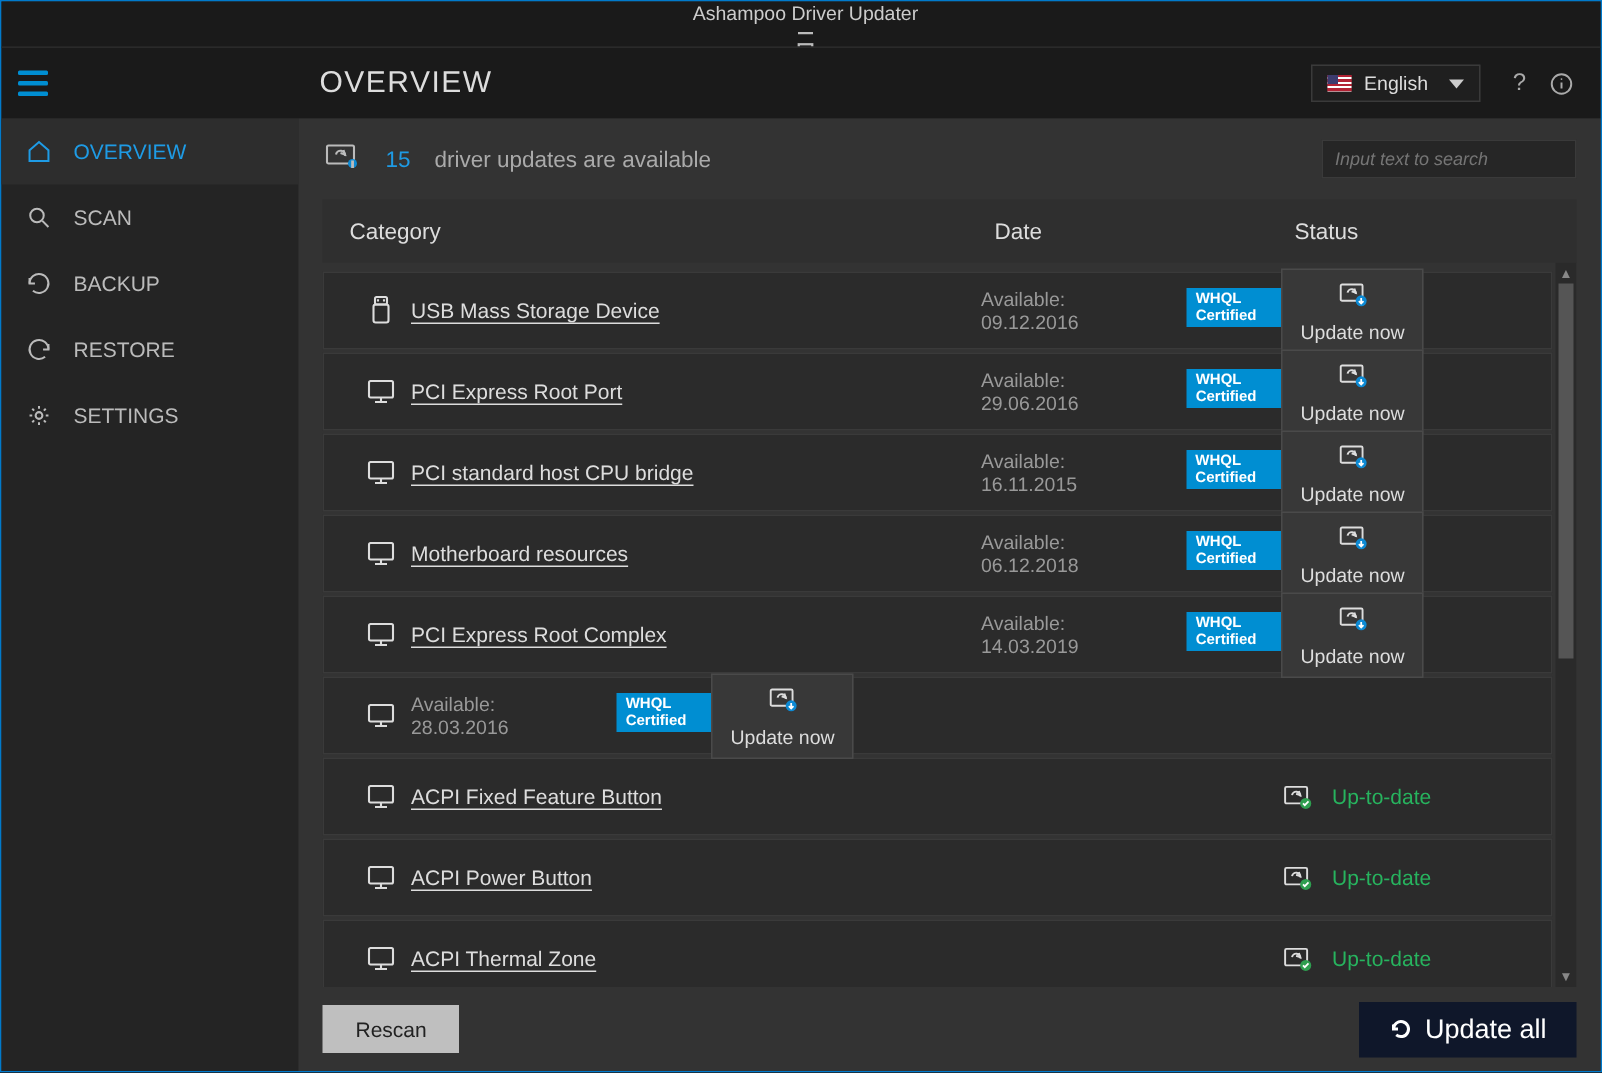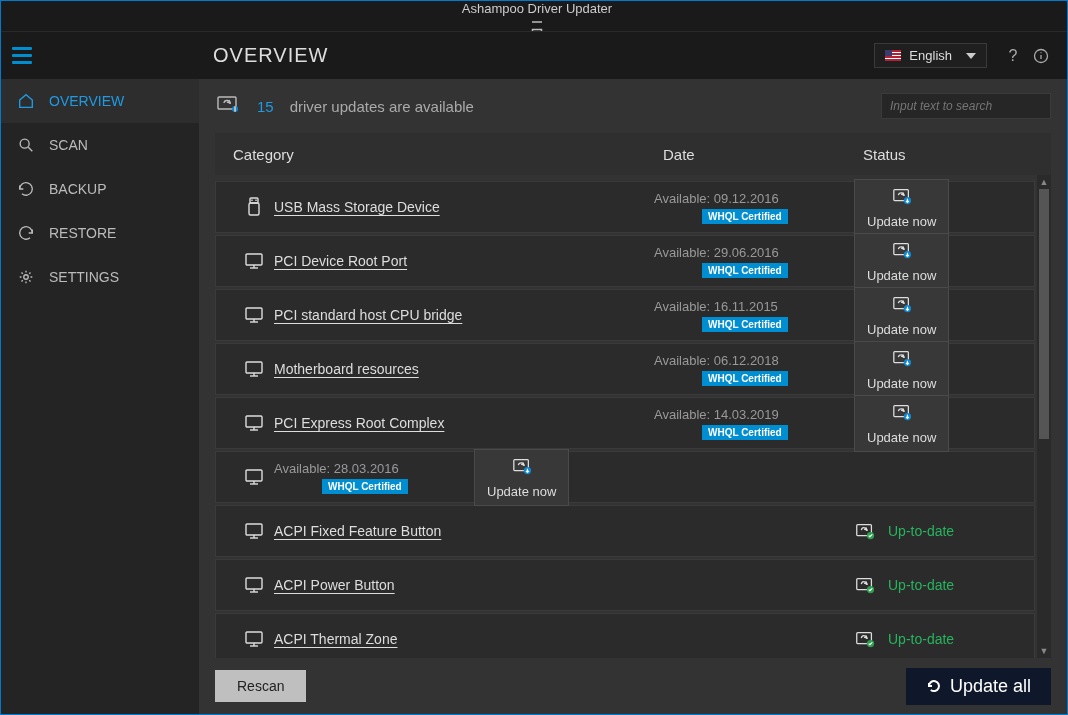--- a/index.html
+++ b/index.html
@@ -45,21 +45,21 @@
   .col-cat { flex: 0 0 430px; }
   .col-date { flex: 0 0 200px; }
   .col-status { flex: 1; }
   .tscroll { flex:1; position:relative; overflow:hidden; }
   .rows { position:absolute; inset:0; right:16px; overflow:hidden; }
   .row { display:flex; align-items:center; height:52px; background:#2b2b2b; border:1px solid #3a3a3a; margin-top:2px; padding:0 18px; }
   .row:first-child { margin-top:6px; }
   .row .devicon { width:40px; display:flex; justify-content:center; }
   .row .devicon svg { width:22px; height:22px; stroke:#ddd; fill:none; stroke-width:1.4;}
   .row .name { color:#ddd; font-size:14px; text-decoration:underline; text-underline-offset:3px; flex:0 0 380px; }
-  .row .datecol { flex:0 0 200px; display:flex; flex-direction:column; gap:3px; align-items:flex-start;}
+  .row .datecol { flex:0 0 200px; display:flex; flex-direction:row; gap:3px; align-items:flex-start;}
   .row .avail { color:#999; font-size:13px; }
   .row .whql { background:#008ed2; color:#fff; font-size:10px; font-weight:bold; padding:2px 6px;margin-left:48px; }
   .row .statuscol { flex:1; display:flex; align-items:center; gap:10px;}
   .updbtn { display:flex; align-items:center; gap:8px; background:#383838; border:1px solid #4a4a4a; padding:6px 12px; color:#ddd; font-size:13px;flex-direction:column;}
   .updbtn svg { width:20px; height:20px; stroke:#ddd; fill:none; stroke-width:1.4;}
   .updbtn .corner { fill:#0d8ad4; stroke:none; }
   .utd { display:flex; align-items:center; gap:12px;}
   .utd svg { width:22px; height:22px; stroke:#ddd; fill:none; stroke-width:1.4;}
   .utd .check { fill:#2e9e4f; stroke:none;}
   .utd span { color:#27b35e; font-size:14px;}
@@ -220,21 +220,21 @@
                 </div>
               </div>
               <div class="row">
                 <div class="devicon">
                   <svg viewBox="0 0 22 22">
                     <rect x="3" y="4" width="16" height="11" rx="1"></rect>
                     <line x1="7" y1="18" x2="15" y2="18"></line>
                     <line x1="11" y1="15" x2="11" y2="18"></line>
                   </svg>
                 </div>
-                <div class="name">PCI Device Root Port</div>
+                <div class="name">PCI Express Root Port</div>
                 <div class="datecol">
                   <div class="avail">Available: 29.06.2016</div>
                   <div class="whql">WHQL Certified</div>
                 </div>
                 <div class="statuscol">
                   <div class="updbtn">
                     <svg viewBox="0 0 22 22">
                       <rect x="2" y="4" width="16" height="12" rx="1"></rect>
                       <path d="M7 10a3 3 0 1 1 6 1"></path>
                       <polyline points="12,7 13,10 10,9"></polyline>

